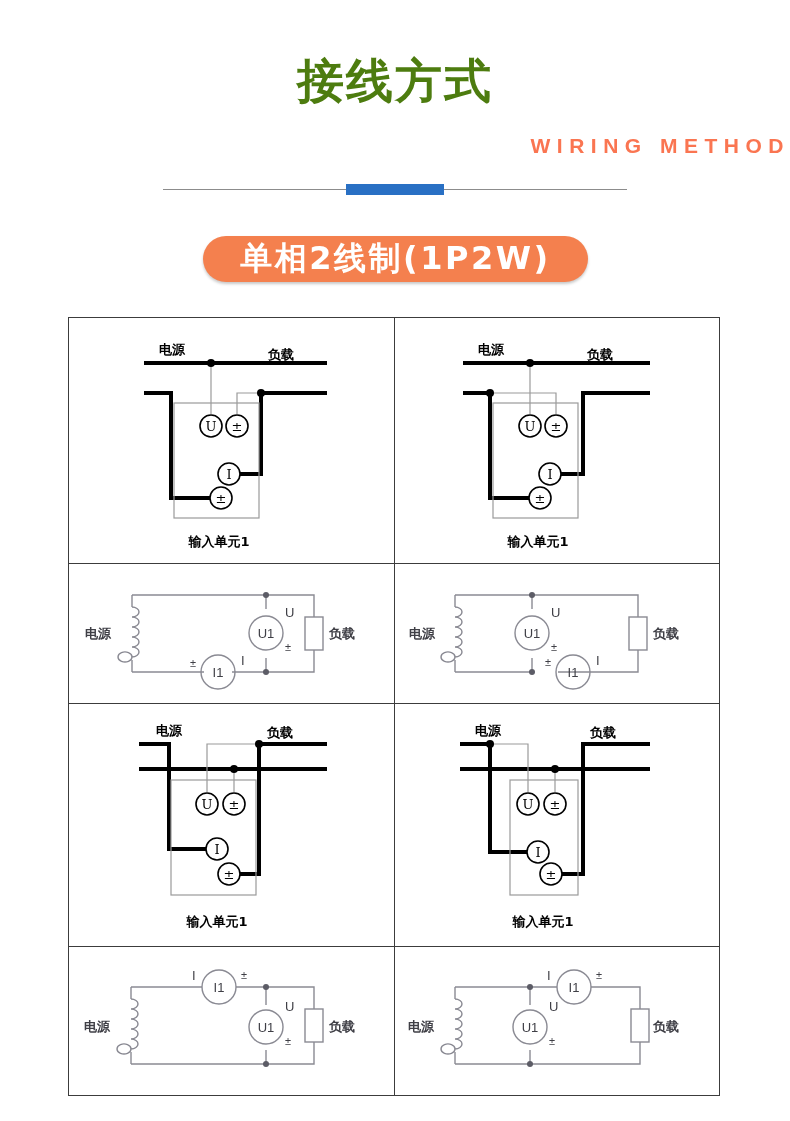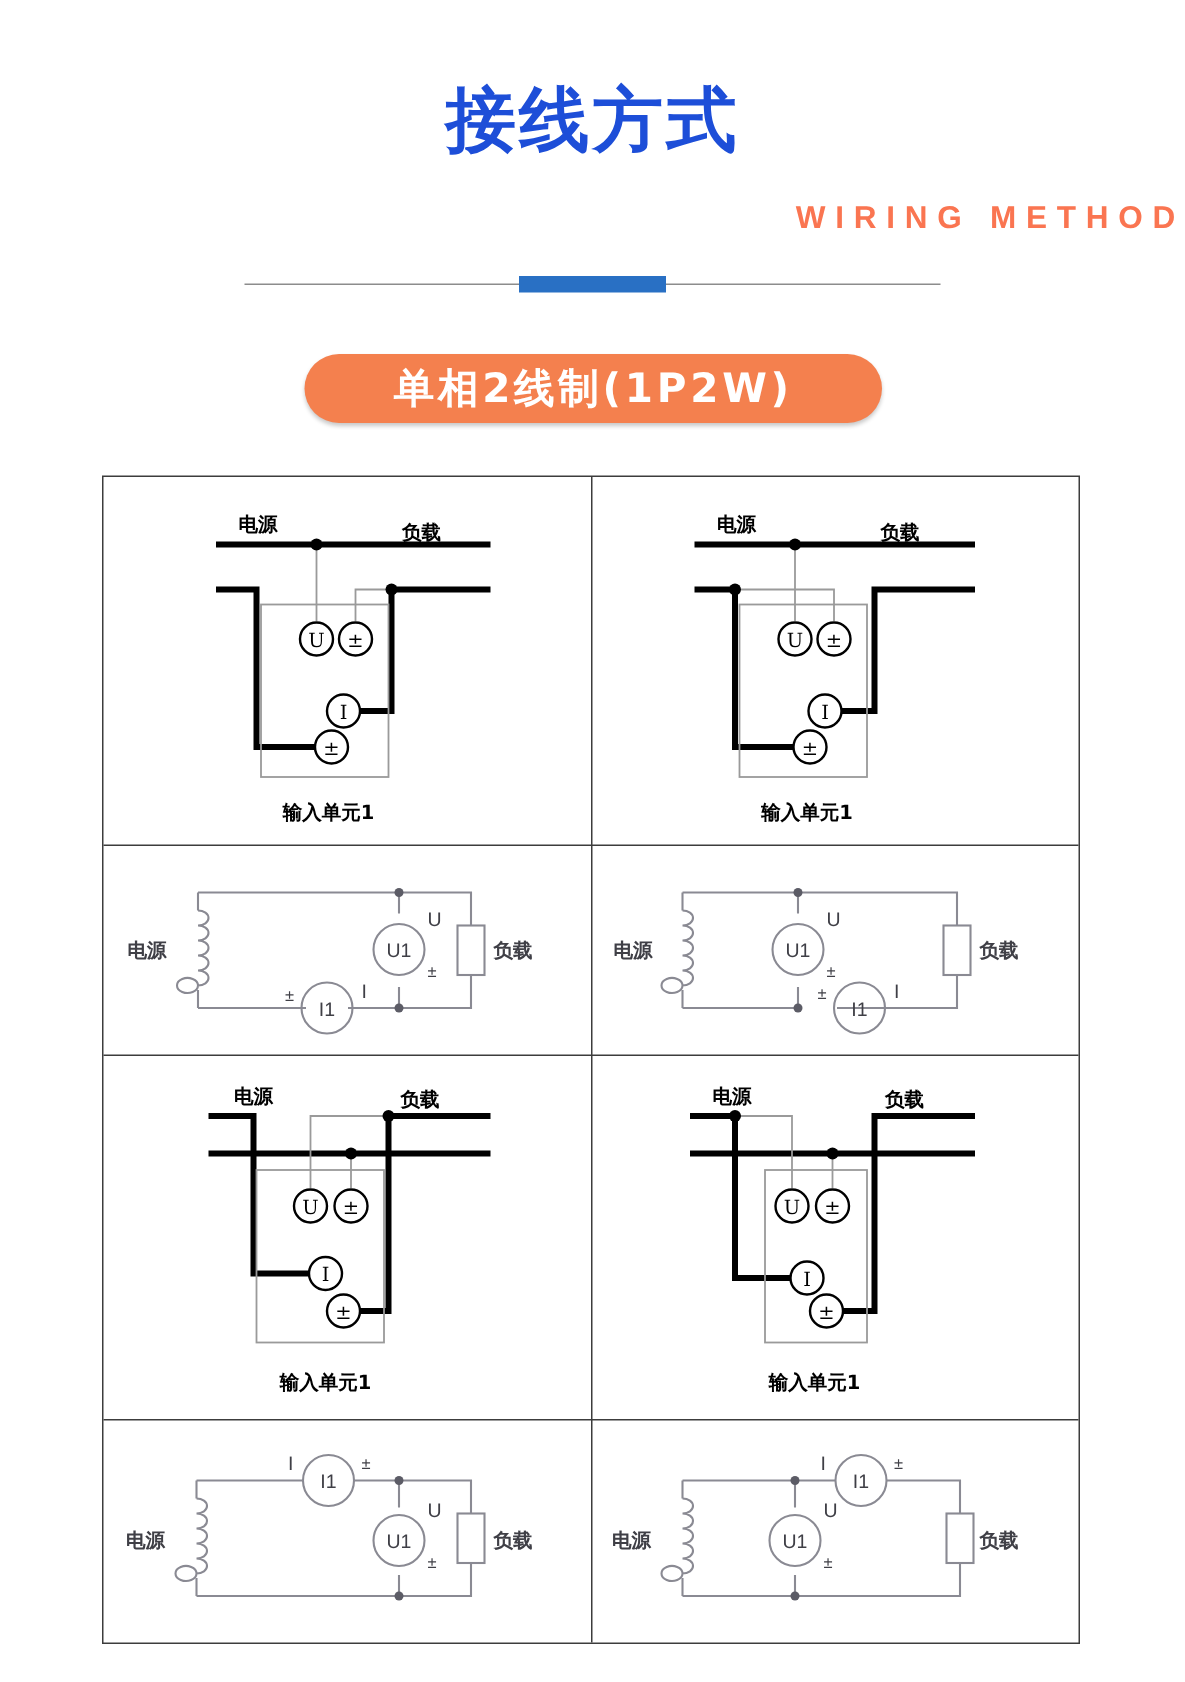--- a/index.html
+++ b/index.html
@@ -6,38 +6,38 @@
   body{
     width:790px;height:1121px;background:#ffffff;
     font-family:"Liberation Sans","DejaVu Sans",sans-serif;
     overflow:hidden;position:relative;
   }
   .page{position:relative;width:790px;height:1121px;}
 
   
   .title{
     position:absolute;left:0;top:52px;width:790px;text-align:center;
-    font-size:47px;line-height:58px;font-weight:700;color:#1d4ed8;
+    font-size:47px;line-height:58px;font-weight:700;color:#4d7c0f;
     letter-spacing:2px;font-family:"DejaVu Sans",sans-serif;
   }
   .subtitle{
     position:absolute;left:0;top:133px;width:790px;text-align:right;
     font-size:21px;line-height:26px;font-weight:700;color:#f97council;
     color:#fa7551;letter-spacing:6.5px;
   }
   .divider{position:absolute;left:163px;top:188px;width:464px;height:3px;}
   .divider .rule{position:absolute;left:0;top:1px;width:464px;height:1px;background:#8c8c8c;}
   .divider .chip{position:absolute;left:183px;top:-4px;width:98px;height:11px;background:#2970c4;}
 
   .badge{
     position:absolute;left:203px;top:236px;width:385px;height:46px;
     background:#f4804e;border-radius:23px;
     box-shadow:0 2px 3px rgba(0,0,0,.22);
     display:flex;align-items:center;justify-content:center;
-    color:#ffffff;font-size:27px;font-weight:700;letter-spacing:2.5px;
+    color:#ffffff;font-size:32px;font-weight:700;letter-spacing:2.5px;
     font-family:"DejaVu Sans",sans-serif;
   }
 
   
   .grid{
     position:absolute;left:68px;top:317px;width:652px;height:779px;
     border:1.6px solid #3c3c3c;box-sizing:border-box;
   }
   .vline{position:absolute;left:325px;top:0;width:1.4px;height:100%;background:#3c3c3c;}
   .hline{position:absolute;left:0;width:100%;height:1.4px;background:#3c3c3c;}

